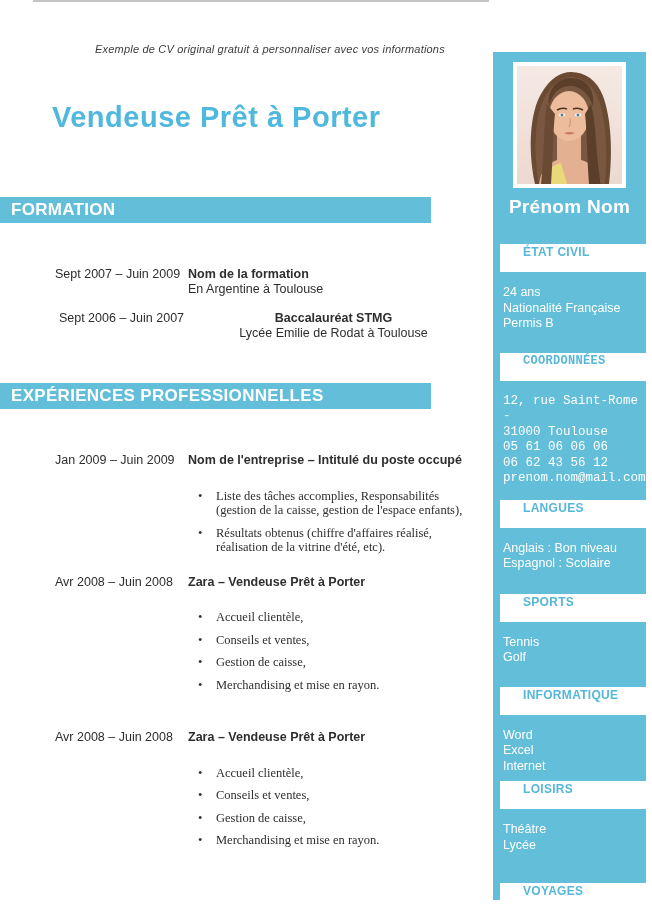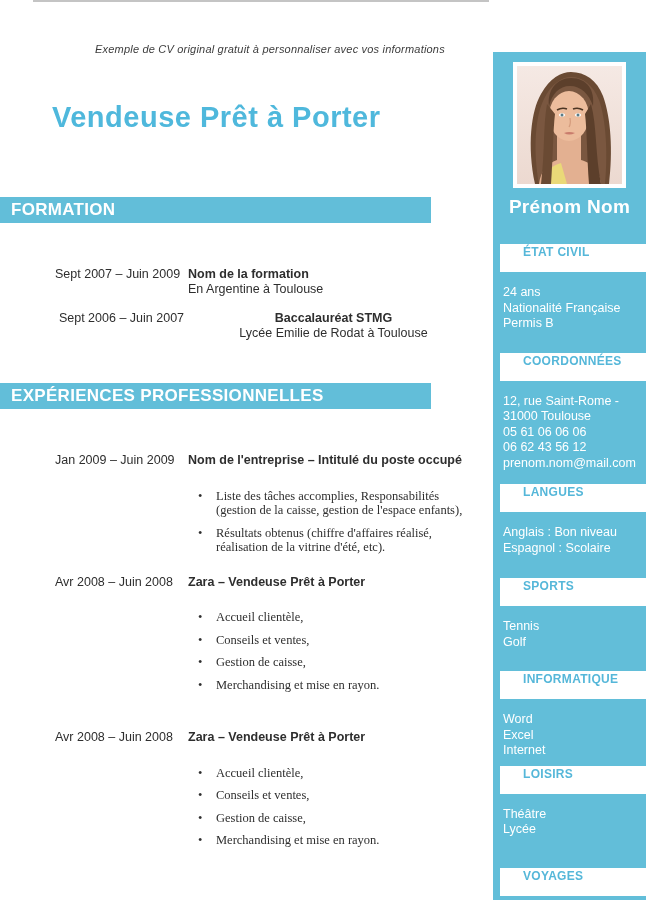--- a/index.html
+++ b/index.html
@@ -67,21 +67,21 @@
   .side-label{
     margin-left:7px;width:128px;height:28px;line-height:17px;
     background:#fff;color:var(--side-label-color);
     font-weight:bold;font-size:12px;padding-left:23px;letter-spacing:.3px;
   }
   .side-items{
     list-style:none;margin:13px 0 0;padding:0 0 0 10px;
     color:#fff;font-size:12.5px;line-height:15.5px;
   }
   #sidebar-sections .side-section:nth-child(1){margin-top:27px;}
-  #sidebar-sections .side-section:nth-child(2){margin-top:21px;}
+  #sidebar-sections .side-section:nth-child(2){margin-top:21px;font-family:Liberation Mono, monospace;}
   #sidebar-sections .side-section:nth-child(3){margin-top:13px;}
   #sidebar-sections .side-section:nth-child(4){margin-top:22px;}
   #sidebar-sections .side-section:nth-child(5){margin-top:21px;}
   #sidebar-sections .side-section:nth-child(6){margin-top:7px;}
   #sidebar-sections .side-section:nth-child(7){margin-top:30px;}
 </style>
 </head>
 <body>
 
 <div class="page">

